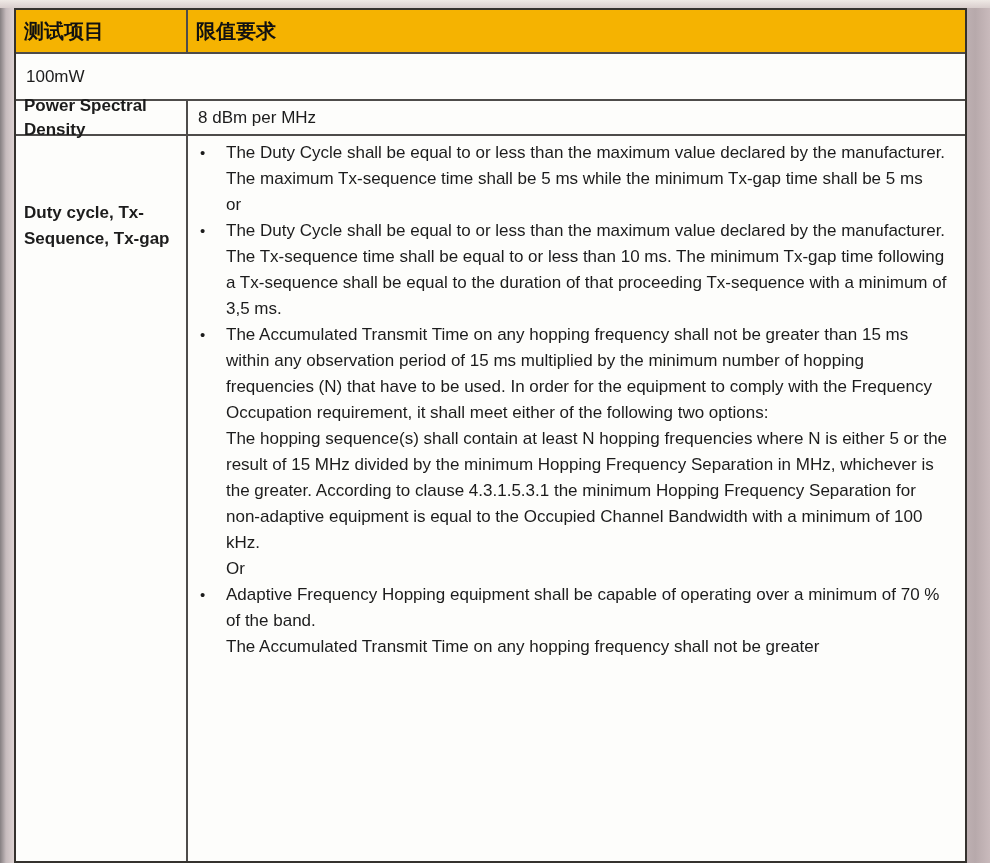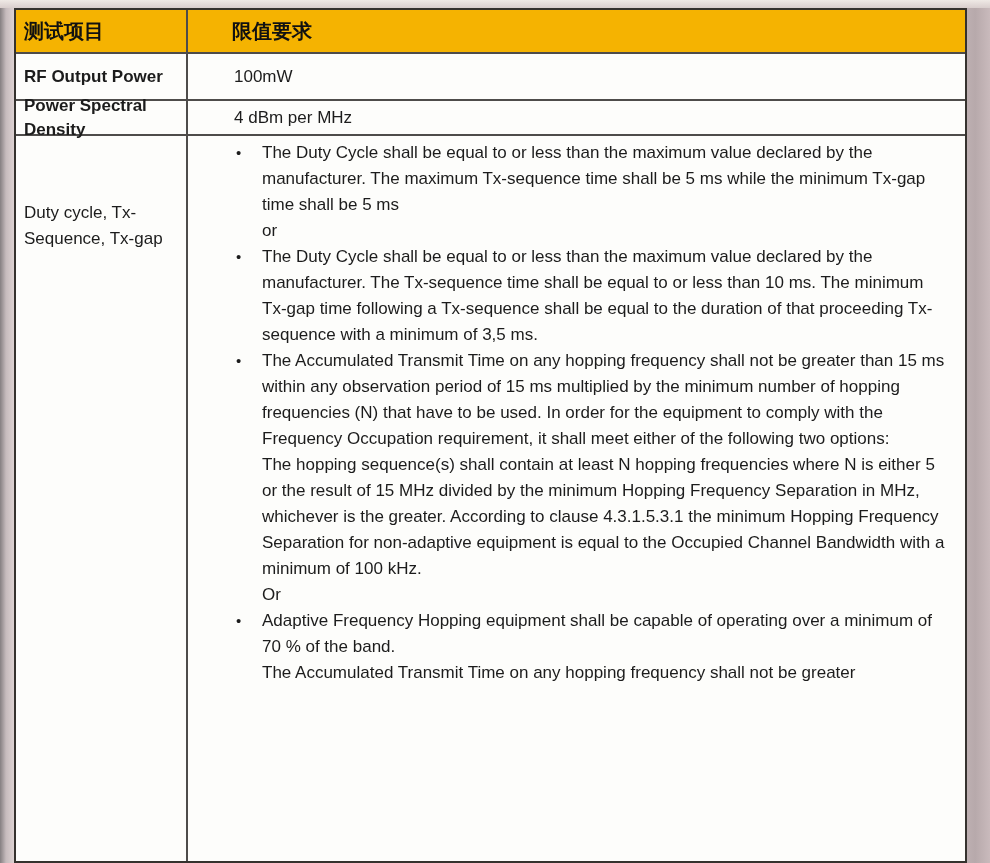--- a/index.html
+++ b/index.html
@@ -13,32 +13,32 @@
     background:linear-gradient(180deg,#efe9e5,#d9cecd);}
   .table{
     position:absolute;left:14px;top:8px;width:953px;height:855px;
     box-sizing:border-box;border:2px solid #35322e;background:#fdfdfb;
     display:flex;flex-direction:column;overflow:hidden;
   }
   .row{display:flex;box-sizing:border-box;border-bottom:2px solid #4e4c4a;flex:0 0 auto;}
   .row-big{flex:1 1 auto;border-bottom:none;}
   .cell{box-sizing:border-box;}
   .col1{width:172px;border-right:2px solid #4e4c4a;flex:0 0 auto;}
-  .col2{flex:1 1 auto;min-width:0;margin-left:36px;}
+  .col2{flex:1 1 auto;min-width:0;}
   .row-header{height:44px;align-items:flex-end;}
   .row-header .cell{display:flex;align-items:center;height:100%;
     font-weight:bold;font-size:20px;padding-left:8px;color:#111;}
   .row-rf{height:47px;}
   .row-psd{height:35px;}
   .row-rf .cell,.row-psd .cell{display:flex;align-items:center;height:100%;padding-left:8px;}
   .item-label{font-weight:bold;font-size:17px;line-height:24px;padding-right:8px;}
   .limit-value{font-size:17px;}
   .row-psd .col2,.row-rf .col2{padding-left:10px;align-items:center;}
   .big-left{position:relative;}
-  .big-label{position:absolute;left:8px;right:8px;font-weight:normal;font-size:17px;line-height:26px;}
+  .big-label{position:absolute;left:8px;right:8px;font-weight:bold;font-size:17px;line-height:26px;}
   .label-l1{top:64px;}
   .label-l2{top:536px;}
   .big-content{padding:4px 14px 0 0;}
   .para{position:relative;padding-left:38px;font-size:17px;line-height:26px;}
   .para .bdot{position:absolute;left:12px;top:0;font-size:15px;}
   .para.indent{text-indent:19px;}
 </style>
 </head>
 <body>
 
@@ -47,34 +47,31 @@
   <div class="row row-header" style="background: rgb(245, 179, 1);">
     <div class="cell col1">
       <span>测试项目</span>
     </div>
     <div class="cell col2">
       <span>限值要求</span>
     </div>
   </div>
 
   <div class="row row-rf">
-    <div class="cell col1">
-      <span class="item-label">RF Output Power</span>
-    </div>
     <div class="cell col2">
       <span class="limit-value">100mW</span>
     </div>
   </div>
 
   <div class="row row-psd">
     <div class="cell col1">
       <span class="item-label">Power Spectral Density</span>
     </div>
     <div class="cell col2">
-      <span class="limit-value">4 dBm per MHz</span>
+      <span class="limit-value">8 dBm per MHz</span>
     </div>
   </div>
 
   <div class="row row-big">
     <div class="cell col1 big-left">
       <div class="big-label label-l1">Duty cycle, Tx-Sequence, Tx-gap</div>
     </div>
     <div class="cell col2 big-content">
 
       <div class="para bullet">

